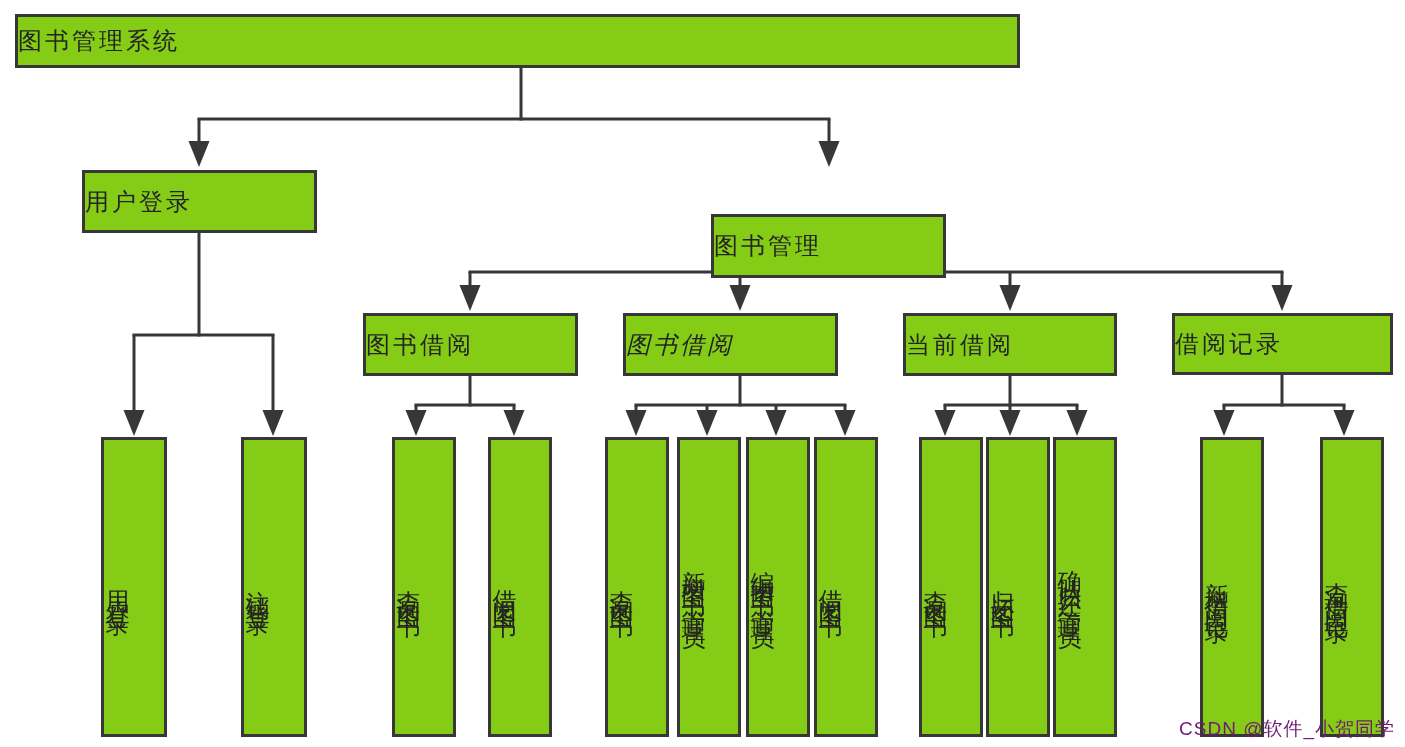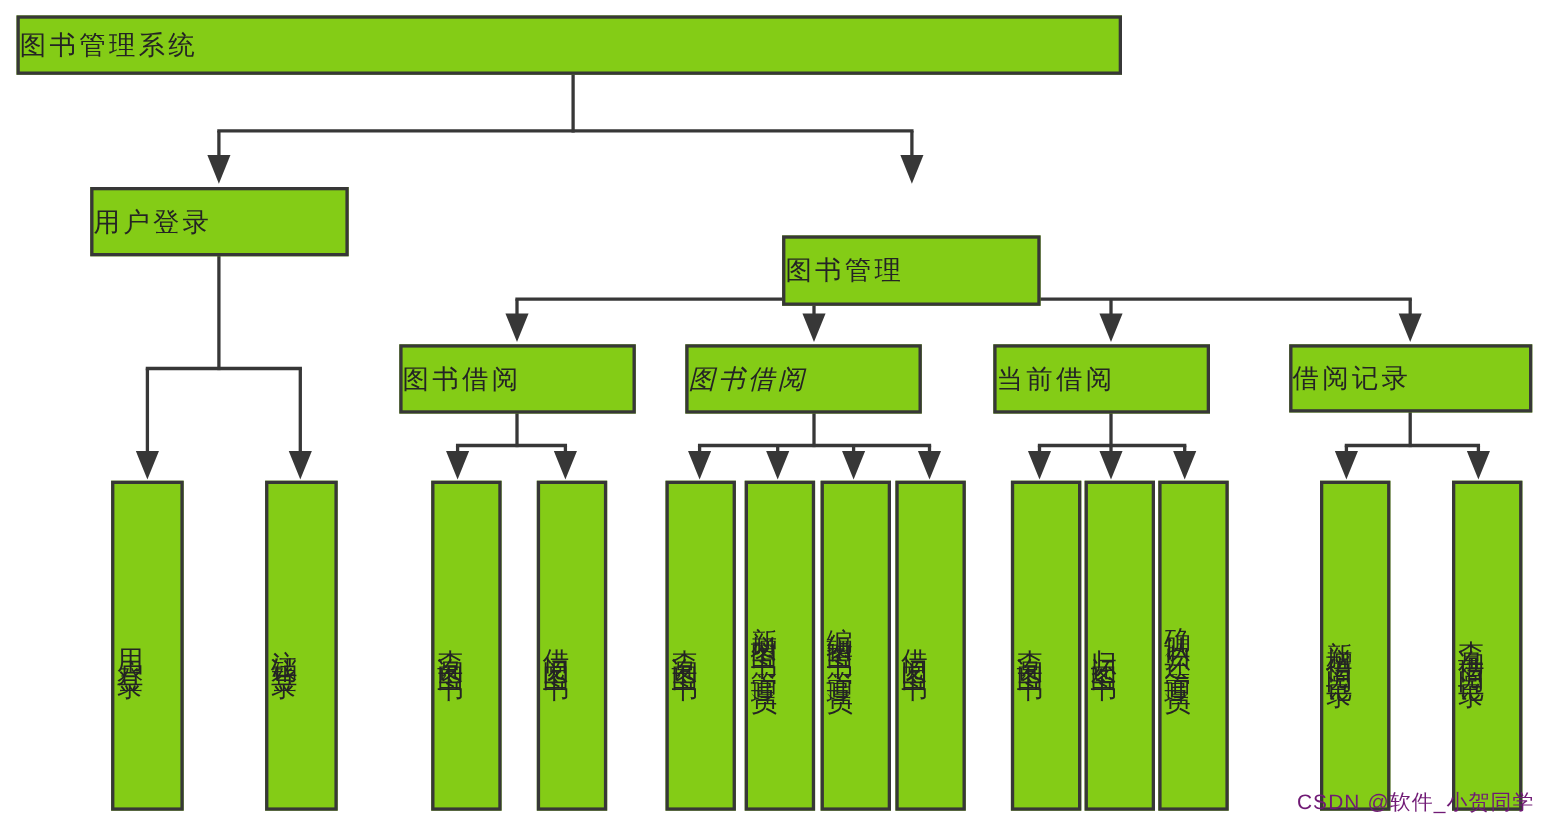--- a/index.html
+++ b/index.html
@@ -108,21 +108,21 @@
   <div class="node" style="left:711px;top:169px;width:235px;height:64px;margin-top:45px;">
     <span>图书管理</span>
   </div>
 
   <div class="node" style="left:363px;top:313px;width:215px;height:63px;">
     <span>图书借阅</span>
   </div>
   <div class="node" style="left:623px;top:313px;width:215px;height:63px;font-style:italic;">
     <span>图书借阅</span>
   </div>
-  <div class="node" style="left:903px;top:313px;width:197px;height:63px;">
+  <div class="node" style="left:903px;top:313px;width:214px;height:63px;">
     <span>当前借阅</span>
   </div>
   <div class="node" style="left:1172px;top:313px;width:221px;height:62px;">
     <span>借阅记录</span>
   </div>
 
   <div class="node leaf" style="left:101px;top:437px;width:66px;height:300px;">
     <span class="vtext">用户登录</span>
   </div>
   <div class="node leaf" style="left:241px;top:437px;width:66px;height:300px;">

